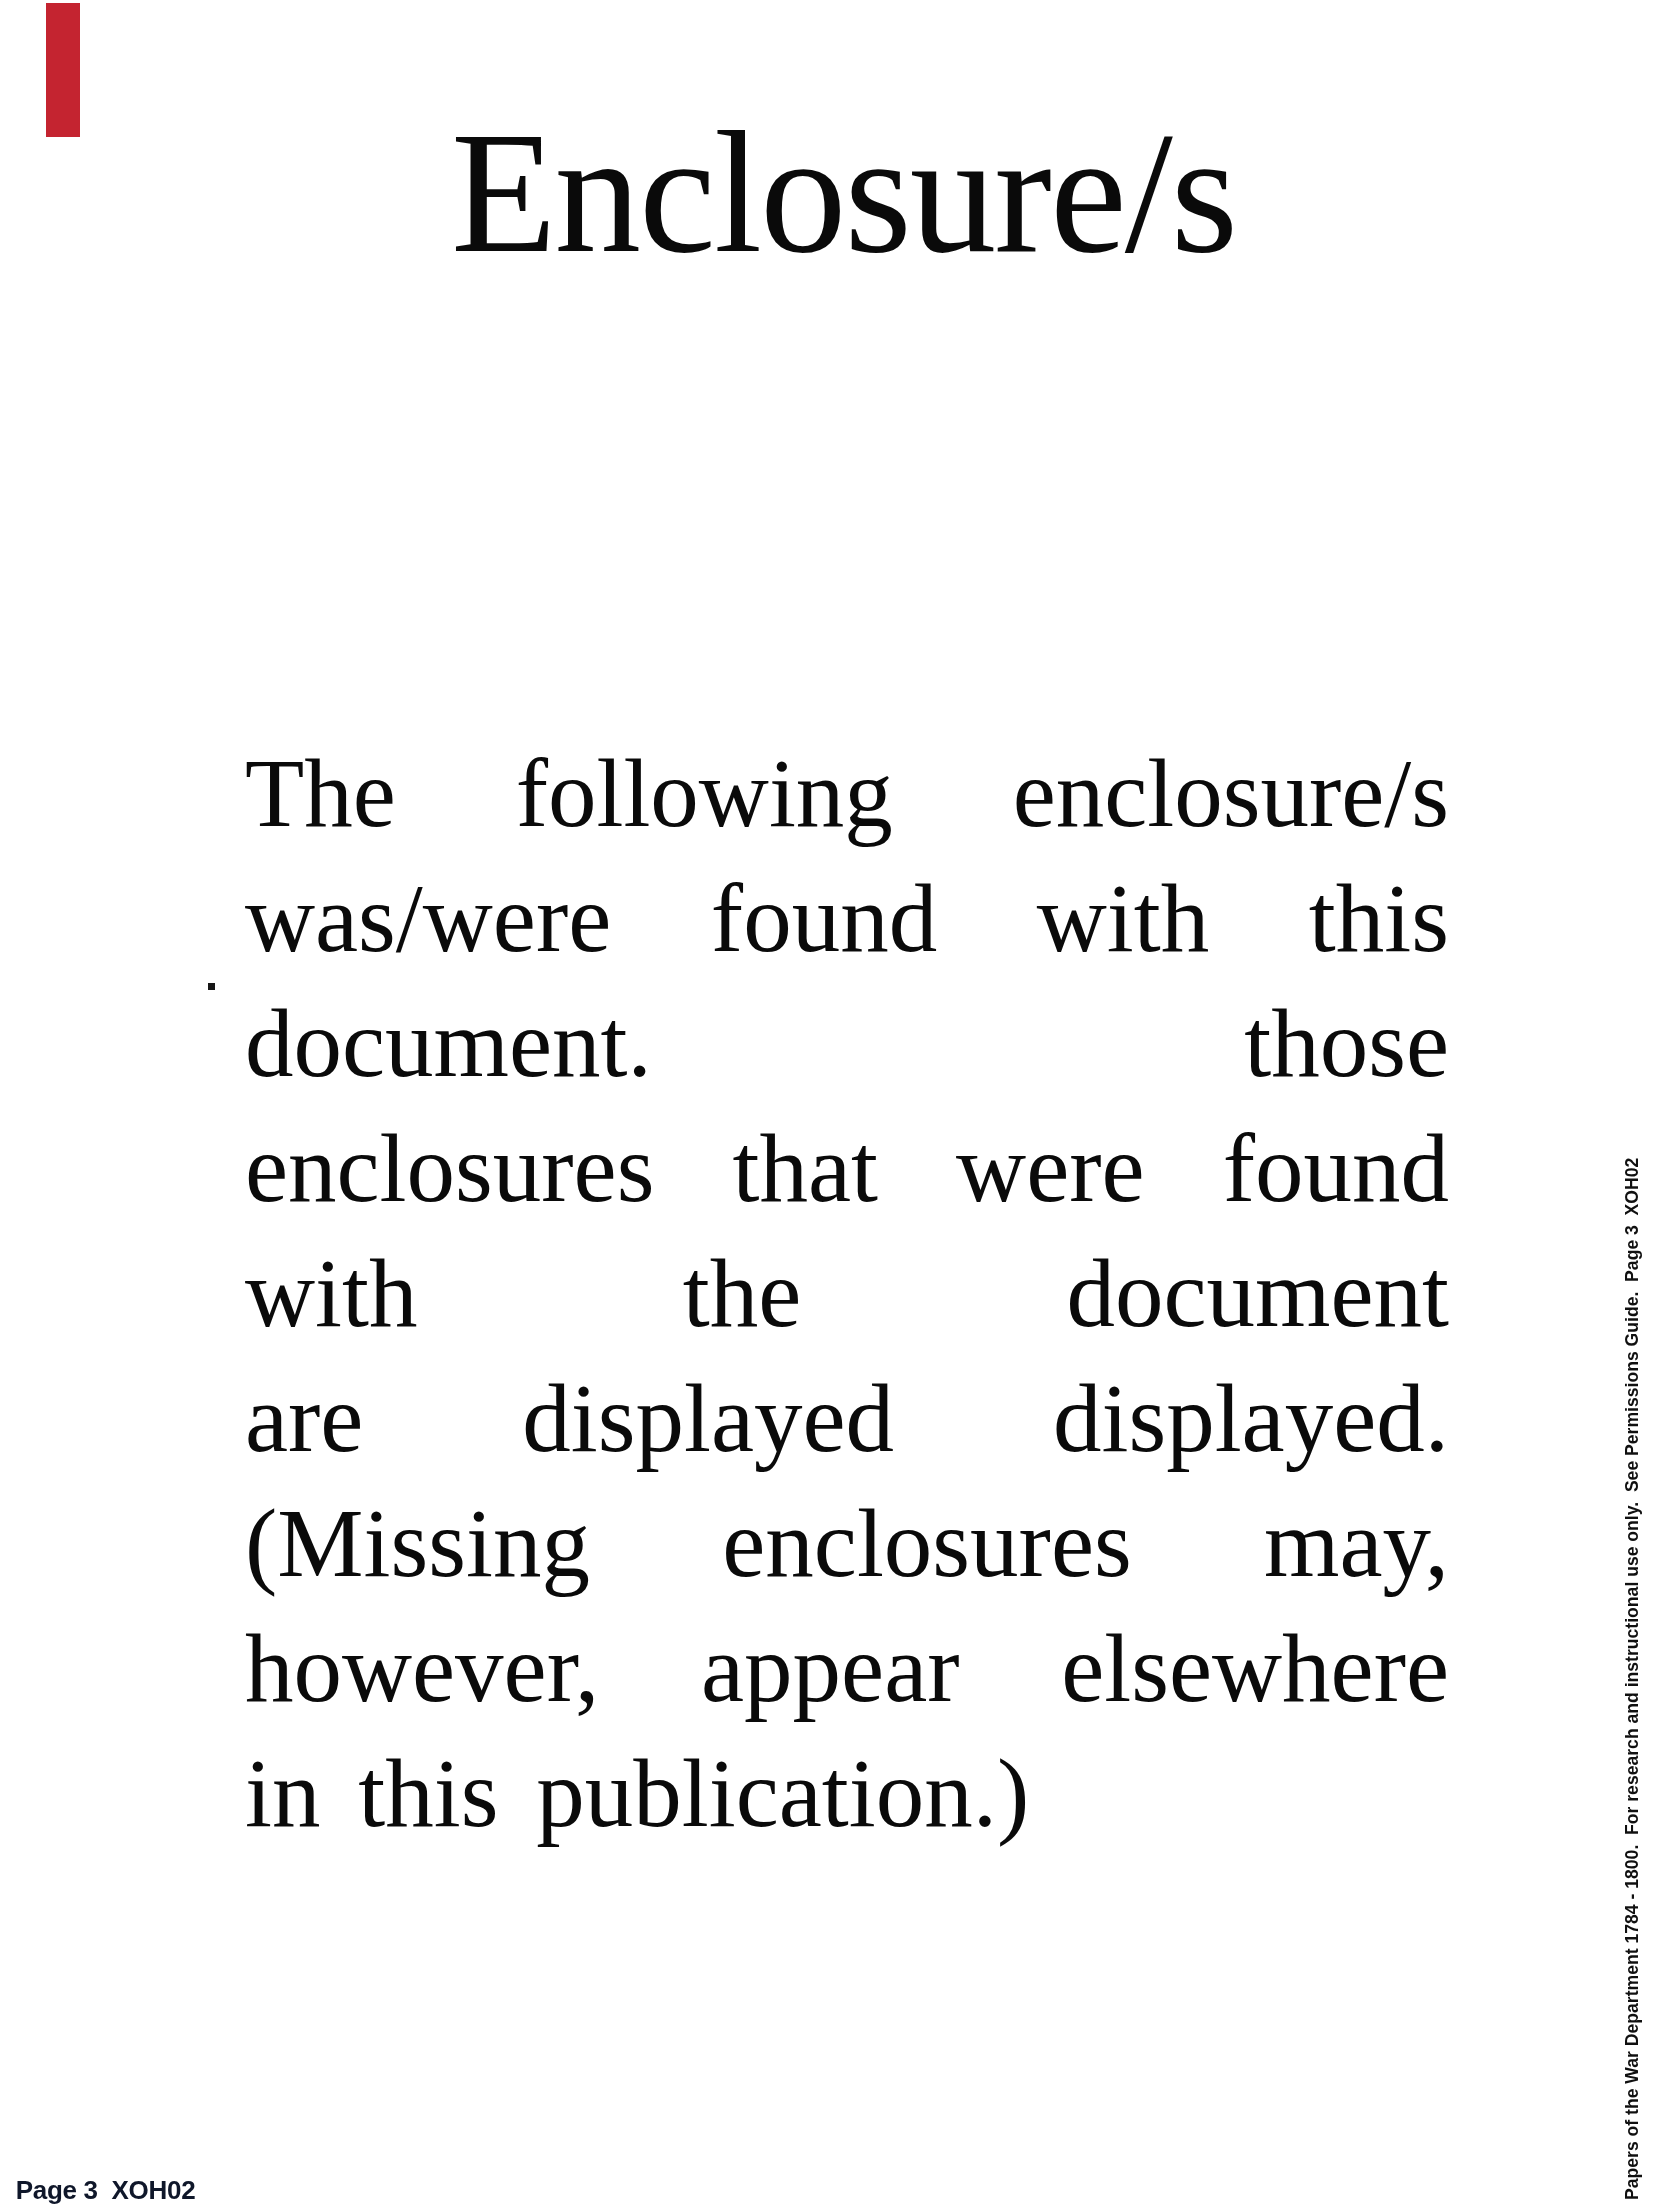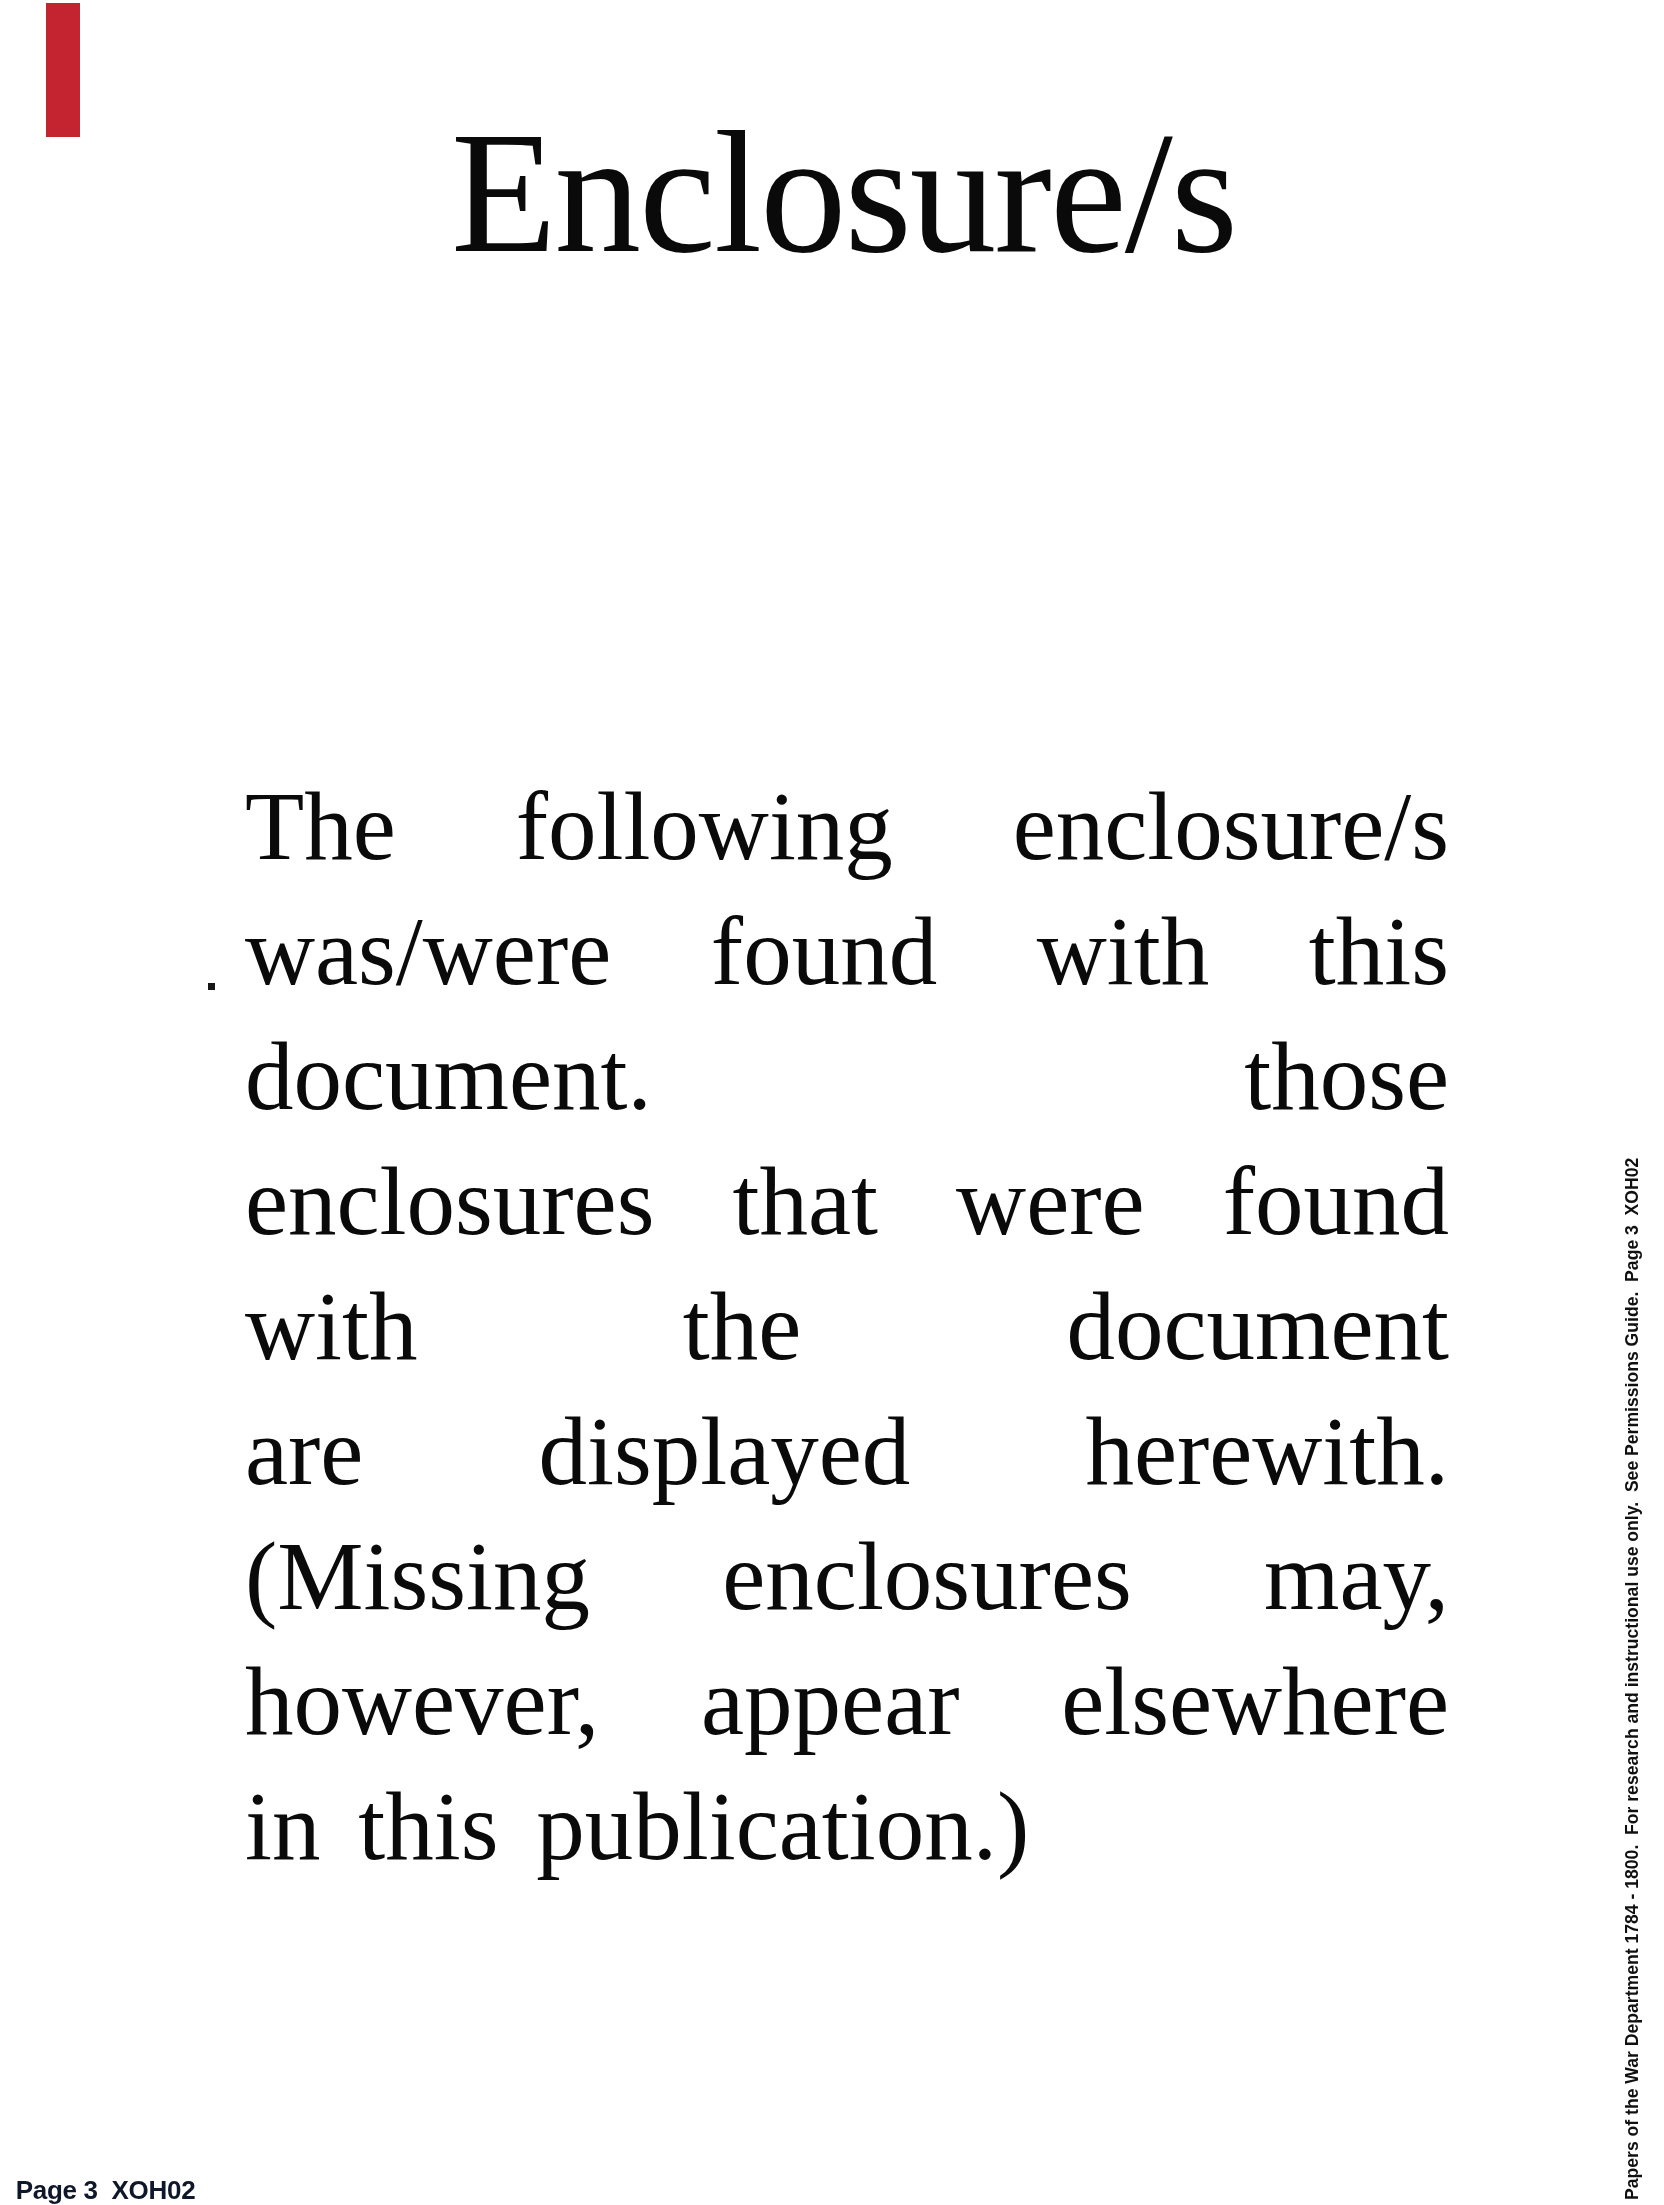--- a/index.html
+++ b/index.html
@@ -21,21 +21,21 @@
     text-align: center;
     font-size: 173px;
     line-height: 1;
     letter-spacing: -2px;
     white-space: nowrap;
     color: #0a0a0a;
   }
   .body-paragraph {
     position: absolute;
     left: 245px;
-    top: 764px;
+    top: 731px;
     width: 1204px;
     font-size: 97px;
     line-height: 125px;
     color: #0a0a0a;
   }
   .body-line {
     display: flex;
     justify-content: space-between;
     height: 125px;
     white-space: pre;
@@ -95,21 +95,21 @@
   <div class="doc-title">Enclosure/s</div>
 
   <div class="stray-dot"></div>
 
   <div class="body-paragraph" id="body-paragraph">
       <div class="body-line"><span class="body-word">The</span><span class="body-word">following</span><span class="body-word">enclosure/s</span></div>
       <div class="body-line"><span class="body-word">was/were</span><span class="body-word">found</span><span class="body-word">with</span><span class="body-word">this</span></div>
       <div class="body-line"><span class="body-word">document.</span><span class="body-word">those</span></div>
       <div class="body-line"><span class="body-word">enclosures</span><span class="body-word">that</span><span class="body-word">were</span><span class="body-word">found</span></div>
       <div class="body-line"><span class="body-word">with</span><span class="body-word">the</span><span class="body-word">document</span></div>
-      <div class="body-line"><span class="body-word">are</span><span class="body-word">displayed</span><span class="body-word">herewith.</span></div>
+      <div class="body-line"><span class="body-word">are</span><span class="body-word">displayed</span><span class="body-word">displayed.</span></div>
       <div class="body-line"><span class="body-word">(Missing</span><span class="body-word">enclosures</span><span class="body-word">may,</span></div>
       <div class="body-line"><span class="body-word">however,</span><span class="body-word">appear</span><span class="body-word">elsewhere</span></div>
       <div class="body-line nojust"><span class="body-word">in</span><span class="body-word"> this</span><span class="body-word"> publication.)</span></div>
     </div>
 
   <div class="page-footer">Page 3  XOH02</div>
 
   <div class="sidebar-vertical">Papers of the War Department 1784 - 1800.  For research and instructional use only.  See Permissions Guide.  Page 3  XOH02</div>
 
 </div>

